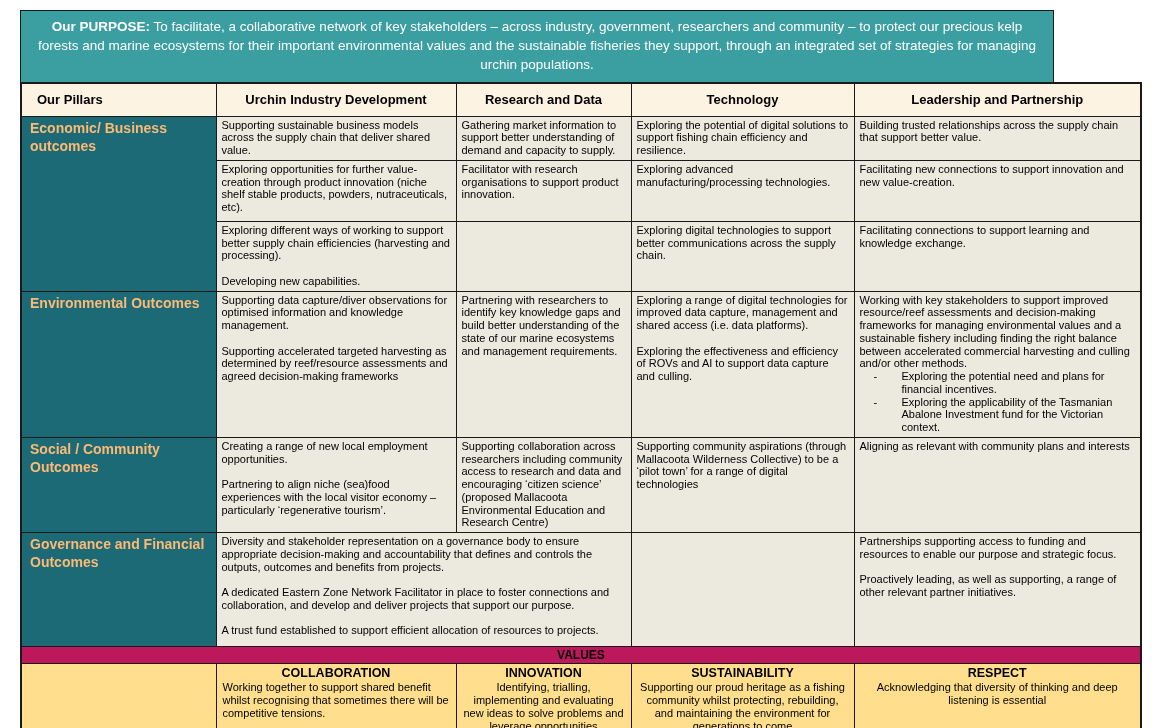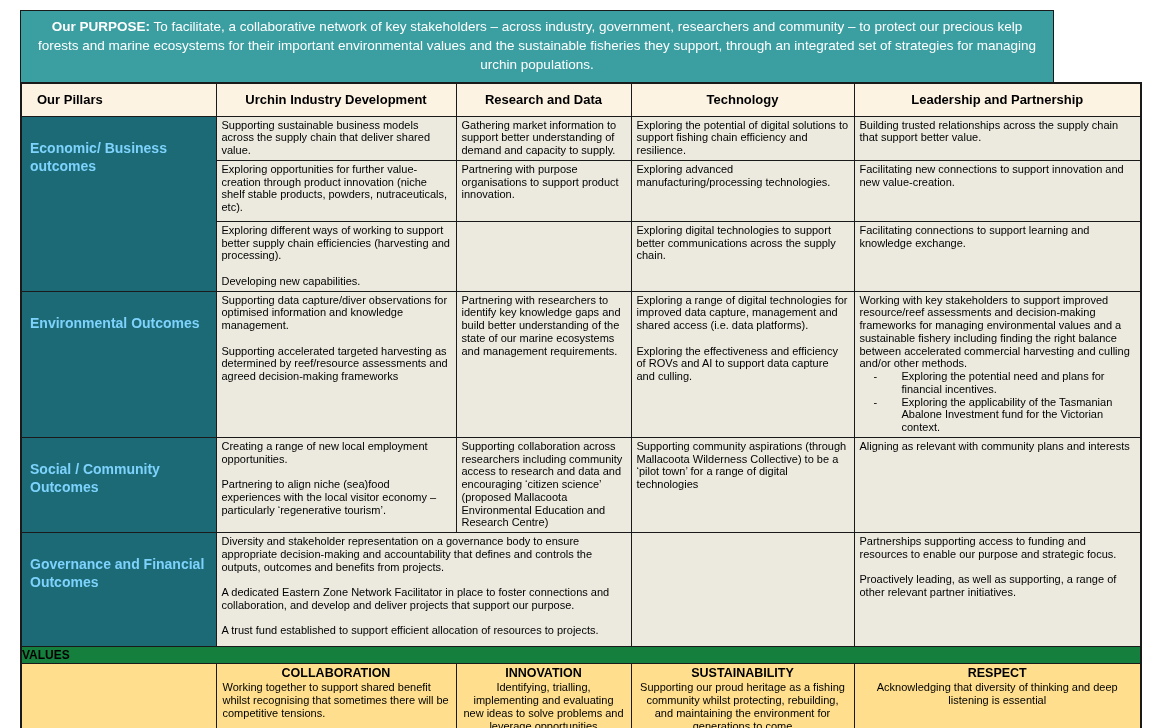--- a/index.html
+++ b/index.html
@@ -49,41 +49,41 @@
     background: #FDF3E3;
     font-size: 13px;
     font-weight: bold;
     text-align: center;
     padding: 8px 4px;
     height: 33px;
   }
   th.colhead.left { text-align: left; padding-left: 15px; }
   td.pillar {
     background: #1D6A77;
-    color: #7dd3fc;
+    color: #fdba74;
     font-size: 14px;
     font-weight: bold;
     line-height: 18px;
-    padding: 22px 8px;
+    padding: 2px 8px;
   }
   td.cell {
     background: #ECEADF;
     font-size: 11px;
     line-height: 1.16;
     padding: 2px 5px 3px 5px;
     white-space: pre-line;
   }
   td.cell.composite { white-space: normal; }
   td.cell.composite .intro { white-space: pre-line; }
   ul.dash { list-style: none; margin: 0; padding: 0; }
   ul.dash li { position: relative; padding-left: 42px; }
   ul.dash li::before { content: "-"; position: absolute; left: 14px; }
   td.values-band {
-    background: #15803d;
-    text-align: left;
+    background: #be185d;
+    text-align: center;
     font-size: 12px;
     font-weight: bold;
     padding: 1px 0;
     height: 16px;
     vertical-align: middle;
   }
   td.value-cell {
     background: #FFDF8D;
     font-size: 11px;
     line-height: 1.18;
@@ -129,21 +129,21 @@
 
     <tr class="r-econ1">
       <td class="pillar" rowspan="3">Economic/ Business outcomes</td>
       <td class="cell">Supporting sustainable business models across the supply chain that deliver shared value.</td>
       <td class="cell">Gathering market information to support better understanding of demand and capacity to supply.</td>
       <td class="cell">Exploring the potential of digital solutions to support fishing chain efficiency and resilience.</td>
       <td class="cell">Building trusted relationships across the supply chain that support better value.</td>
     </tr>
     <tr class="r-econ2">
       <td class="cell">Exploring opportunities for further value-creation through product innovation (niche shelf stable products, powders, nutraceuticals, etc).</td>
-      <td class="cell">Partnering with purpose organisations to support product innovation.</td>
+      <td class="cell">Facilitator with research organisations to support product innovation.</td>
       <td class="cell">Exploring advanced manufacturing/processing technologies.</td>
       <td class="cell">Facilitating new connections to support innovation and new value-creation.</td>
     </tr>
     <tr class="r-econ3">
       <td class="cell">Exploring different ways of working to support better supply chain efficiencies (harvesting and processing).
 
 Developing new capabilities.</td>
       <td class="cell"></td>
       <td class="cell">Exploring digital technologies to support better communications across the supply chain.</td>
       <td class="cell">Facilitating connections to support learning and knowledge exchange.</td>

